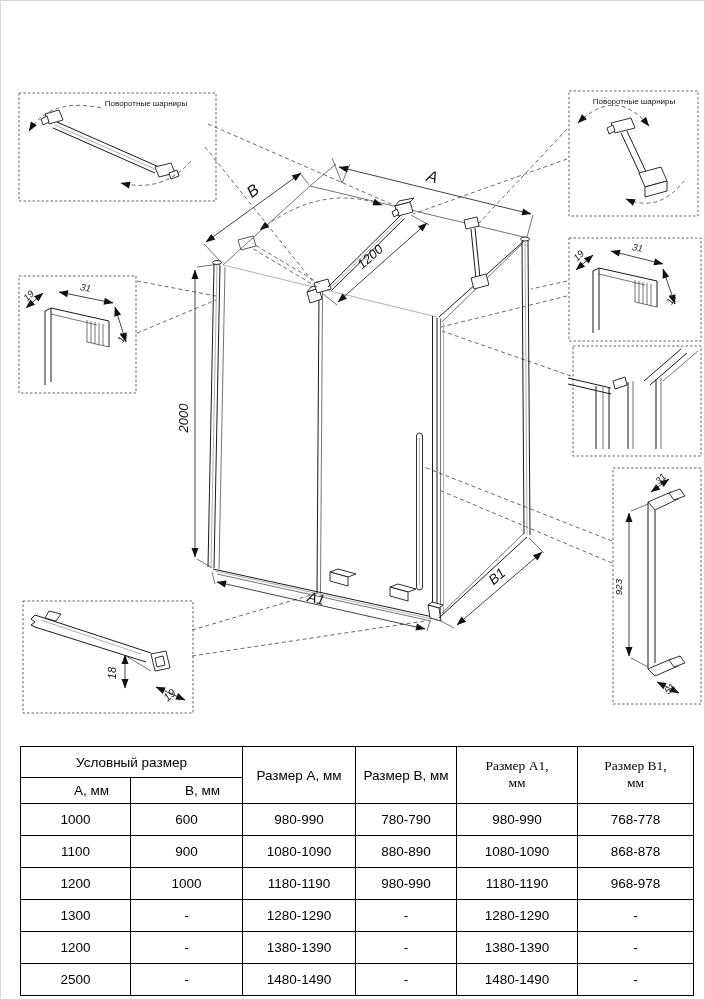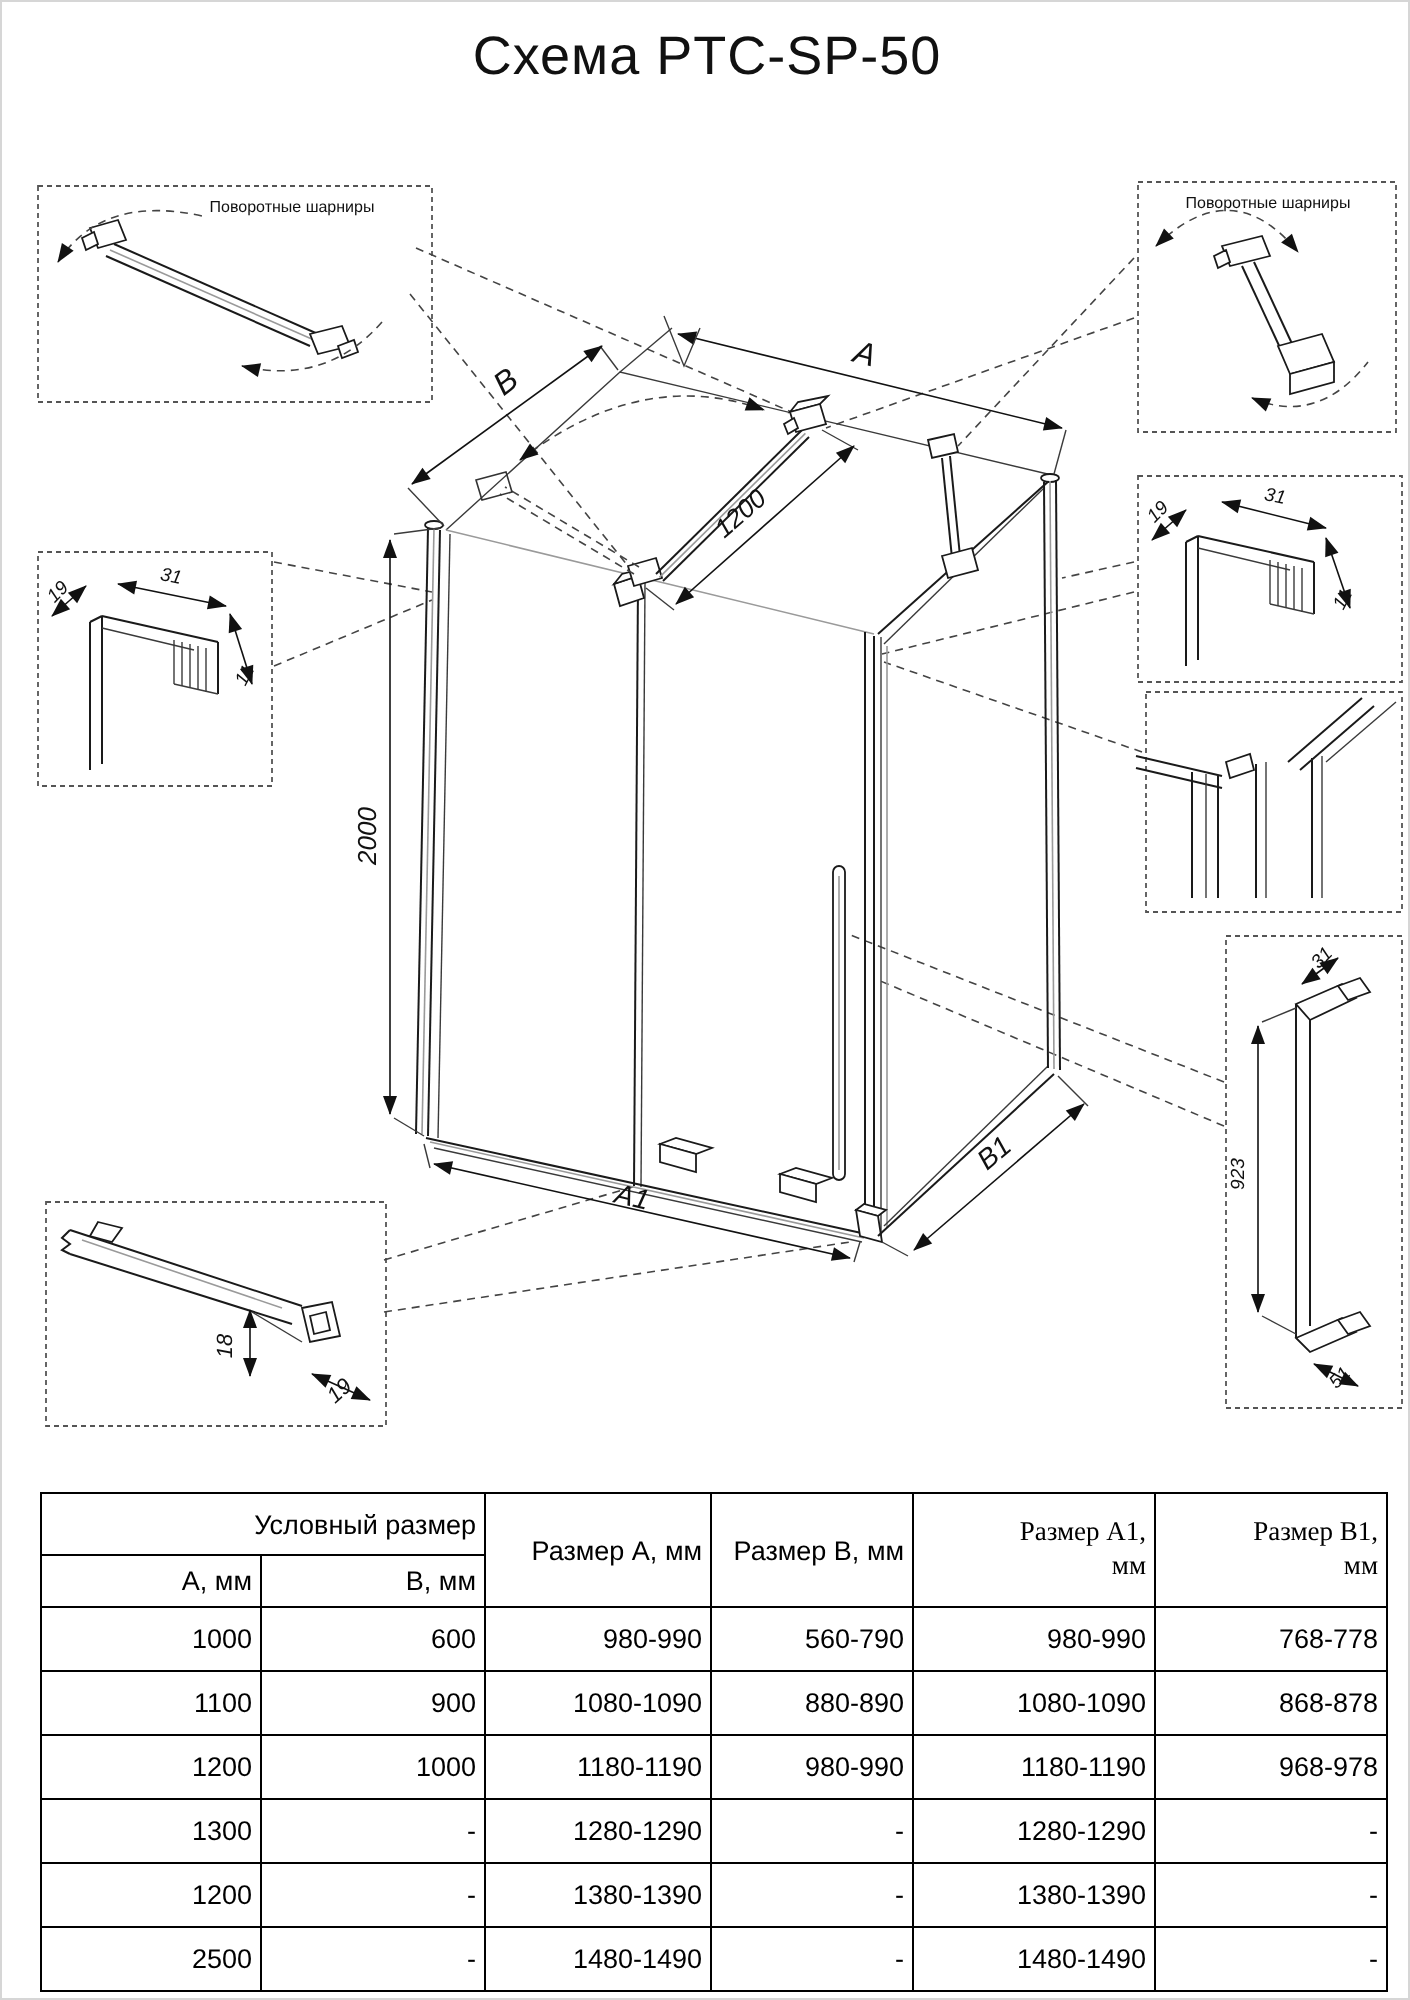--- a/index.html
+++ b/index.html
@@ -12,31 +12,30 @@
   .gy{stroke:#9a9a9a;stroke-width:.8;fill:none;}
   .ds{stroke:#444;stroke-width:.8;fill:none;stroke-dasharray:4 3;}
   .bx{stroke:#555;stroke-width:.9;fill:none;stroke-dasharray:2.5 2;}
   .dim{stroke:#111;stroke-width:.8;fill:none;}
   .fw{fill:#fff;stroke:#1a1a1a;stroke-width:.9;}
   .it{font-style:italic;}
   .t16{font-size:16px;} .t14{font-size:14px;} .t13{font-size:13px;}
   .t11{font-size:11px;} .t9{font-size:9.5px;} .lbl{font-size:8px;}
   .mid{text-anchor:middle;}
   table.sizes{position:absolute;left:19px;top:745px;width:674px;border-collapse:collapse;table-layout:fixed;}
-  table.sizes th,table.sizes td{border:1px solid #000;text-align:right;vertical-align:middle;font-size:13.5px;font-weight:400;color:#000;padding:2px 4px;}
+  table.sizes th,table.sizes td{border:1px solid #000;text-align:center;vertical-align:middle;font-size:13.5px;font-weight:400;color:#000;padding:2px 4px;}
   table.sizes thead tr.r1 th{height:26px;}
   table.sizes thead tr.r2 th{height:21px;padding-left:36px;}
   table.sizes tbody td{height:27px;}
   .narrow{display:inline-block;width:82px;line-height:1.25;font-family:Liberation Serif, serif;}
 </style>
 </head>
 <body>
 
 <div class="page">
-  <div class="title">Схема PTC-SP-50</div>
 
   <svg width="705" height="745" viewBox="0 0 705 745">
     <defs>
       <marker id="arr" viewBox="0 0 10 8" refX="9.5" refY="4" markerWidth="10" markerHeight="8" orient="auto-start-reverse" markerUnits="userSpaceOnUse">
         <path d="M0.5,0.5 L10,4 L0.5,7.5 Z" fill="#111"></path>
       </marker>
     </defs>
 
     <g>
       <rect class="bx" x="18" y="92" width="197" height="108"></rect>
@@ -297,21 +296,21 @@
       <tr class="r2">
         <th>A, мм</th>
         <th>B, мм</th>
       </tr>
     </thead>
     <tbody>
       <tr>
         <td>1000</td>
           <td>600</td>
           <td>980-990</td>
-          <td>560-790</td>
+          <td>780-790</td>
           <td>980-990</td>
           <td>768-778</td>
       </tr>
       <tr>
         <td>1100</td>
           <td>900</td>
           <td>1080-1090</td>
           <td>880-890</td>
           <td>1080-1090</td>
           <td>868-878</td>

